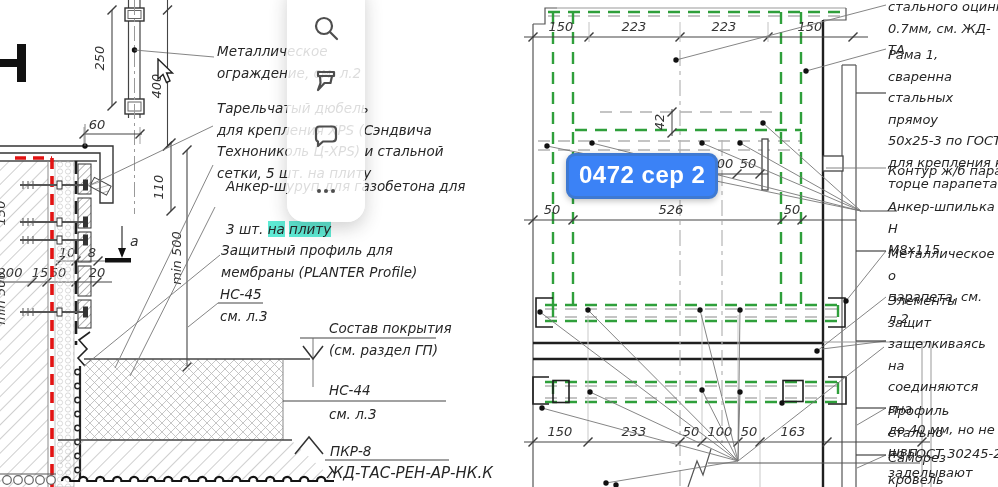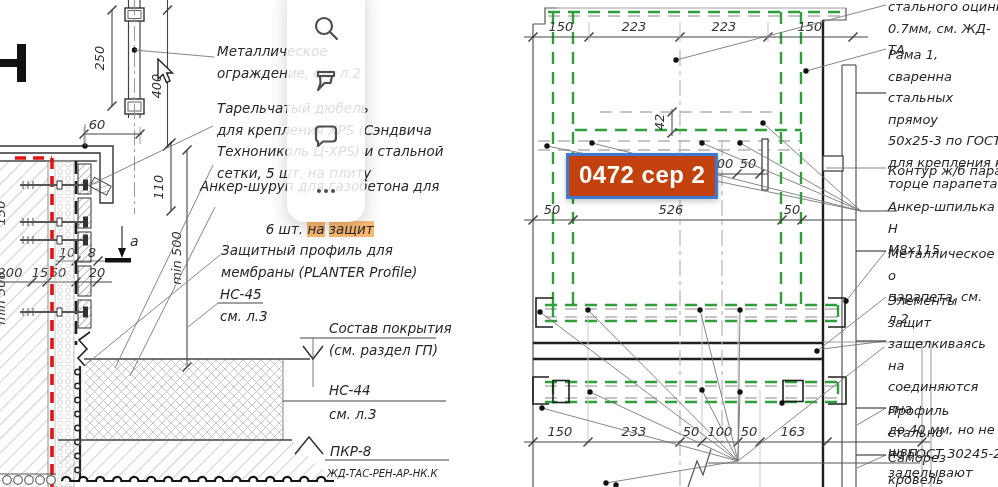--- a/index.html
+++ b/index.html
@@ -3,25 +3,25 @@
 <meta charset="utf-8">
 <style>
   html,body{margin:0;padding:0;background:#fff;}
   .stage{position:relative;width:998px;height:487px;background:#ffffff;overflow:hidden;
          font-family:"DejaVu Sans",sans-serif;}
   .stage svg.linework{position:absolute;left:0;top:0;}
   .note{position:absolute;font:italic 13.5px "DejaVu Sans",sans-serif;color:#262626;
         line-height:21.5px;white-space:pre-line;}
   .rnote{position:absolute;left:888px;width:116px;font:italic 13px "DejaVu Sans",sans-serif;
          color:#262626;line-height:21.5px;white-space:pre-line;}
-  .hl{background:#fdba74;}
-  .small-note{font-size:10px;}
+  .hl{background:#5eead4;}
+  .small-note{font-size:15px;}
   .dim{font:italic 13px "DejaVu Sans",sans-serif;fill:#333;}
-  .badge{position:absolute;left:566px;top:153px;background:#c2410c;border:3px solid #3e79d2;
-         border-radius:0;color:#ffffff;font:700 24px "Liberation Sans",sans-serif;
+  .badge{position:absolute;left:566px;top:153px;background:#3b82f6;border:3px solid #3e79d2;
+         border-radius:9px;color:#ffffff;font:700 24px "Liberation Sans",sans-serif;
          padding:5px 10px 7px 10px;letter-spacing:.5px;box-shadow:0 2px 6px rgba(0,0,0,.25);}
   .toolbar{position:absolute;left:287px;top:-18px;width:78px;height:240px;
            background:rgba(255,255,255,.84);border-radius:18px;
            box-shadow:0 6px 18px rgba(40,40,40,.22);display:flex;flex-direction:column;
            align-items:center;padding-top:30px;box-sizing:border-box;gap:20px;}
   .tb-ic{width:34px;height:34px;display:flex;align-items:center;justify-content:center;cursor:pointer;}
   .cursor{position:absolute;left:157px;top:58px;}
 </style>
 </head>
 <body>
@@ -373,21 +373,21 @@
       </g>
     </g>
   </svg>
 
   <div class="note" style="left:217px;top:41px;">Металлическое
 ограждение, см. л.2</div>
   <div class="note" style="left:217px;top:89px;margin-top:9px;">Тарельчатый дюбель
 для крепления XPS (Сэндвича
 Технониколь Ц-XPS) и стальной
 сетки, 5 шт. на плиту</div>
-  <div class="note" style="left:200px;top:176px;text-align:center;"><span>Анкер-шуруп для газобетона для</span><br><br><span>6 шт.</span> <span class="hl">на</span> <span class="hl">защит</span></div>
+  <div class="note" style="left:226px;top:176px;"><span>Анкер-шуруп для газобетона для</span><br><br><span>3 шт.</span> <span class="hl">на</span> <span class="hl">плиту</span></div>
   <div class="note" style="left:221px;top:240px;">Защитный профиль для
 мембраны (PLANTER Profile)</div>
   <div class="note" style="left:220px;top:284px;font-style:italic;">НС-45</div>
   <div class="note" style="left:220px;top:306px;">см. л.3</div>
   <div class="note" style="left:329px;top:318px;">Состав покрытия
 (см. раздел ГП)</div>
   <div class="note" style="left:329px;top:380px;">НС-44</div>
   <div class="note" style="left:329px;top:404px;">см. л.3</div>
   <div class="note" style="left:330px;top:441px;">ПКР-8</div>
   <div class="note small-note" style="left:327px;top:463px;">ЖД-ТАС-РЕН-АР-НК.К</div>

